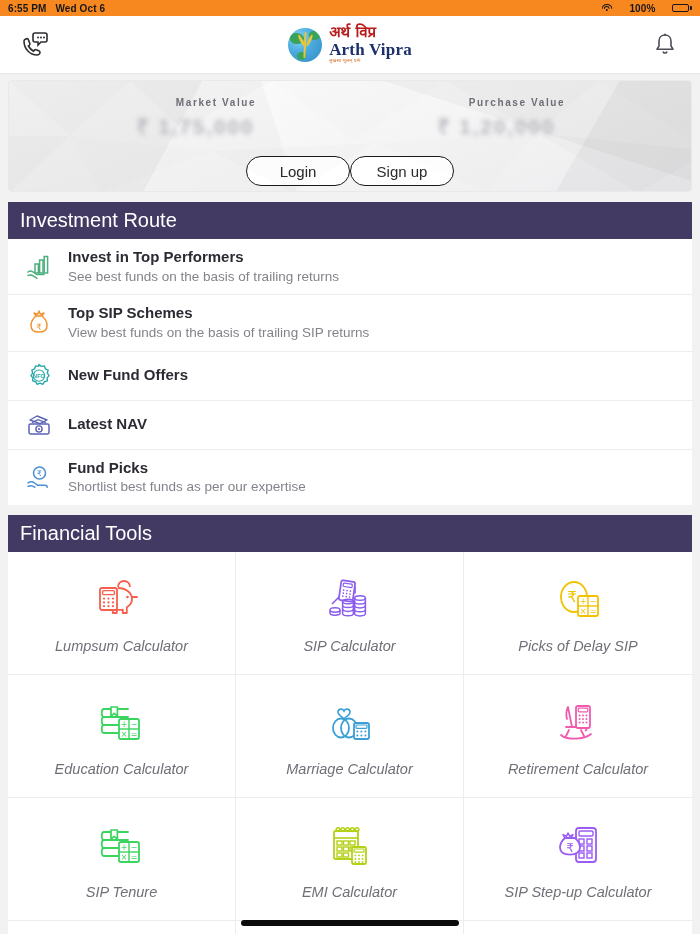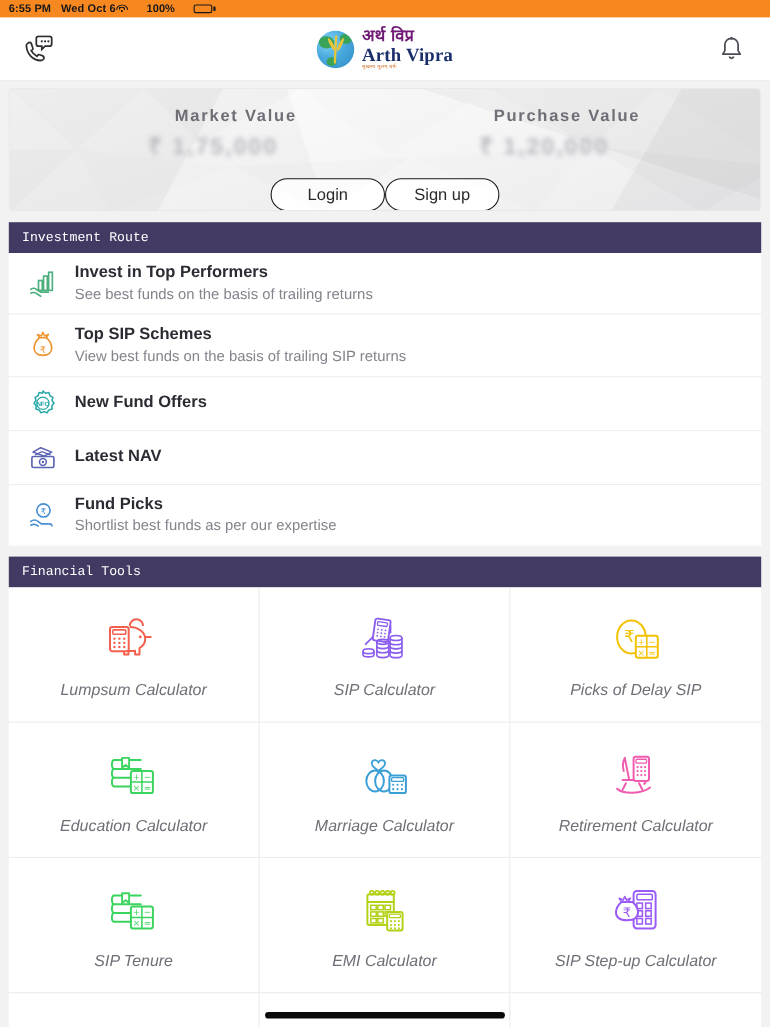--- a/index.html
+++ b/index.html
@@ -6,21 +6,21 @@
   html, body {
     width:700px; height:934px;
     font-family:"Liberation Sans", sans-serif;
     background:#ffffff; overflow:hidden;
   }
   .screen { position:relative; width:700px; height:934px; background:#f2f2f2; }
 
   
   .statusbar {
     height:16px; background:#f7881f; display:flex; align-items:center;
-    justify-content:flex-start; padding:0 8px; color:#17171a;
+    justify-content:space-between; padding:0 8px; color:#17171a;
     font-size:10px; font-weight:bold; letter-spacing:.1px;
   }
   .sb-left { display:flex; align-items:center; gap:9px; }
   .sb-right { display:flex; align-items:center; gap:17px; }
   .wifi { display:inline-block; width:11px; height:9px; position:relative; }
   .wifi i {
     position:absolute; left:50%; transform:translateX(-50%);
     border:1.3px solid #17171a; border-bottom:none; border-radius:50% 50% 0 0 / 100% 100% 0 0;
   }
   .wifi i:nth-child(1){ width:11px; height:5px; top:0; }
@@ -53,58 +53,58 @@
   .globe .stalk {
     position:absolute; left:50%; top:4px; width:2px; height:26px;
     background:#e8c63a; transform:translateX(-50%) rotate(3deg); border-radius:1px;
   }
   .globe .leaf {
     position:absolute; width:3px; height:13px; background:#e8c63a; border-radius:50%;
   }
   .globe .leaf.a { left:12px; top:6px; transform:rotate(-28deg); }
   .globe .leaf.b { left:20px; top:6px; transform:rotate(26deg); }
   .brand-text { line-height:1.05; }
-  .brand-hi { font-family:"DejaVu Sans", sans-serif; font-size:15px; font-weight:bold; color:#701a75; }
+  .brand-hi { font-family:"DejaVu Sans", sans-serif; font-size:15px; font-weight:bold; color:#b91c1c; }
   .brand-en { font-family:"Liberation Serif", serif; font-size:17px; font-weight:bold; color:#1b2f6b; letter-spacing:.2px; }
   .brand-sub { font-size:4.5px; color:#d06a1d; letter-spacing:.3px; margin-top:1px; }
 
   
   .panel-wrap { padding:6px 8px 0; }
   .value-panel {
     position:relative; height:112px; border-radius:4px; overflow:hidden;
     border:1px solid #e9e9e9;
     background:
       linear-gradient(118deg, rgba(0,0,0,.035) 0 26%, rgba(0,0,0,0) 26.2% 100%),
       linear-gradient(300deg, rgba(0,0,0,.04) 0 18%, rgba(0,0,0,0) 18.2% 100%),
       linear-gradient(72deg, rgba(0,0,0,.025) 0 40%, rgba(0,0,0,0) 40.2% 100%),
       linear-gradient(198deg, rgba(0,0,0,.03) 0 30%, rgba(0,0,0,0) 30.2% 100%),
       linear-gradient(160deg, #ffffff 0%, #f4f4f5 60%, #ececee 100%);
   }
   .poly { position:absolute; opacity:.55; }
   .values { display:flex; justify-content:space-around; padding:16px 40px 0; }
   .vblock { text-align:center; }
   .vlabel {
-    font-size:15px; color:#6f6f78; letter-spacing:1.6px; font-weight:bold;margin-left:41px;
+    font-size:10px; color:#6f6f78; letter-spacing:1.6px; font-weight:bold;margin-left:41px;
   }
   .vamount {
     font-size:21px; color:#b9b9c0; letter-spacing:1.8px; font-weight:bold;
     margin-top:4px; filter:blur(2.6px); user-select:none;
   }
   .auth-row { display:flex; justify-content:center; margin-top:16px; }
   .auth-btn {
     min-width:104px; height:30px; border-radius:16px; background:#fff;
     border:1.6px solid #1a1a1a; color:#2a2a2a; font-size:15px;
     display:flex; align-items:center; justify-content:center; cursor:pointer;
   }
 
   
   .section { margin-top:10px; }
   .sec-head {
-    background:#423a63; color:#fff; font-size:12px;
-    padding:7px 12px; margin:0 8px;font-family:Liberation Mono, monospace;
+    background:#423a63; color:#fff; font-size:20px;
+    padding:7px 12px; margin:0 8px;
   }
   .list { background:#fff; margin:0 8px; }
   .list-row {
     display:flex; align-items:center; gap:14px; padding:9px 16px;
     border-bottom:1px solid #ededed; cursor:pointer; min-height:47px;
   }
   .list-row:last-child { border-bottom:none; }
   .row-icon { width:30px; height:30px; flex:none; display:flex; align-items:center; justify-content:center; }
   .row-title { font-size:15px; font-weight:bold; color:#2b2b33; line-height:1.25; }
   .row-sub { font-size:13.5px; color:#83838c; line-height:1.3; margin-top:1px; }

